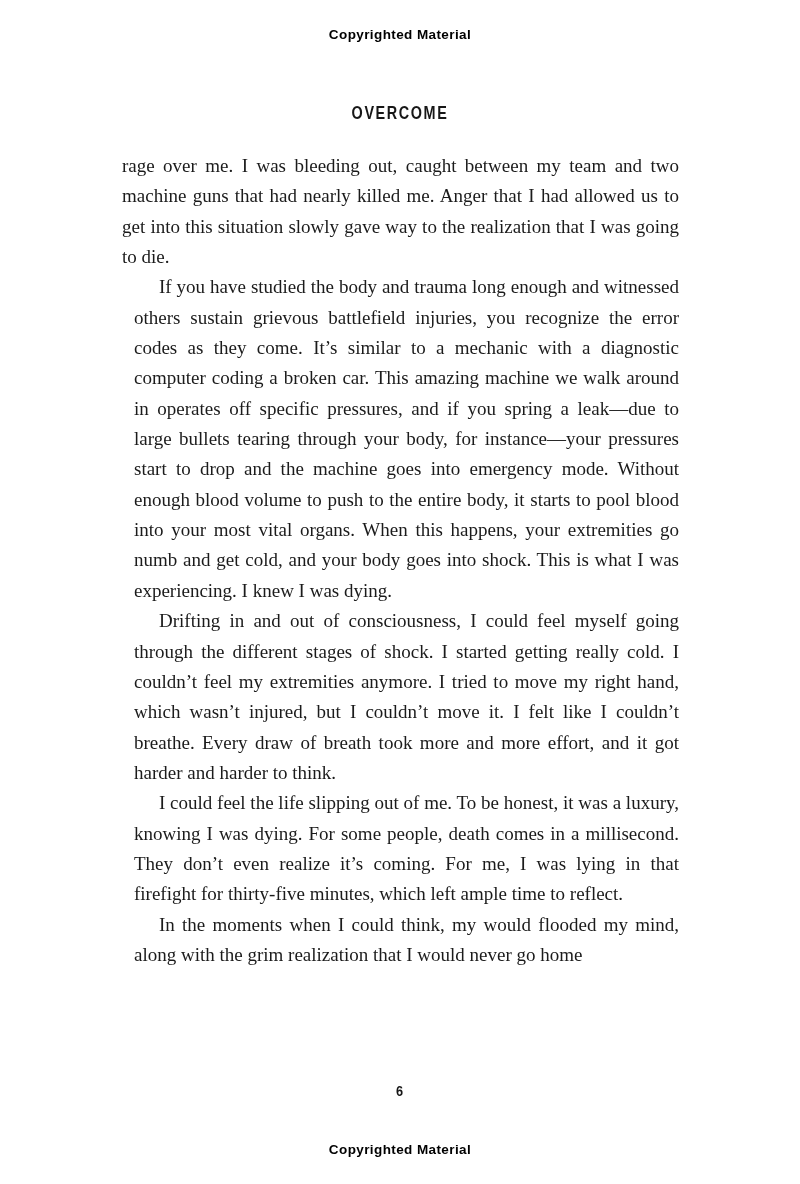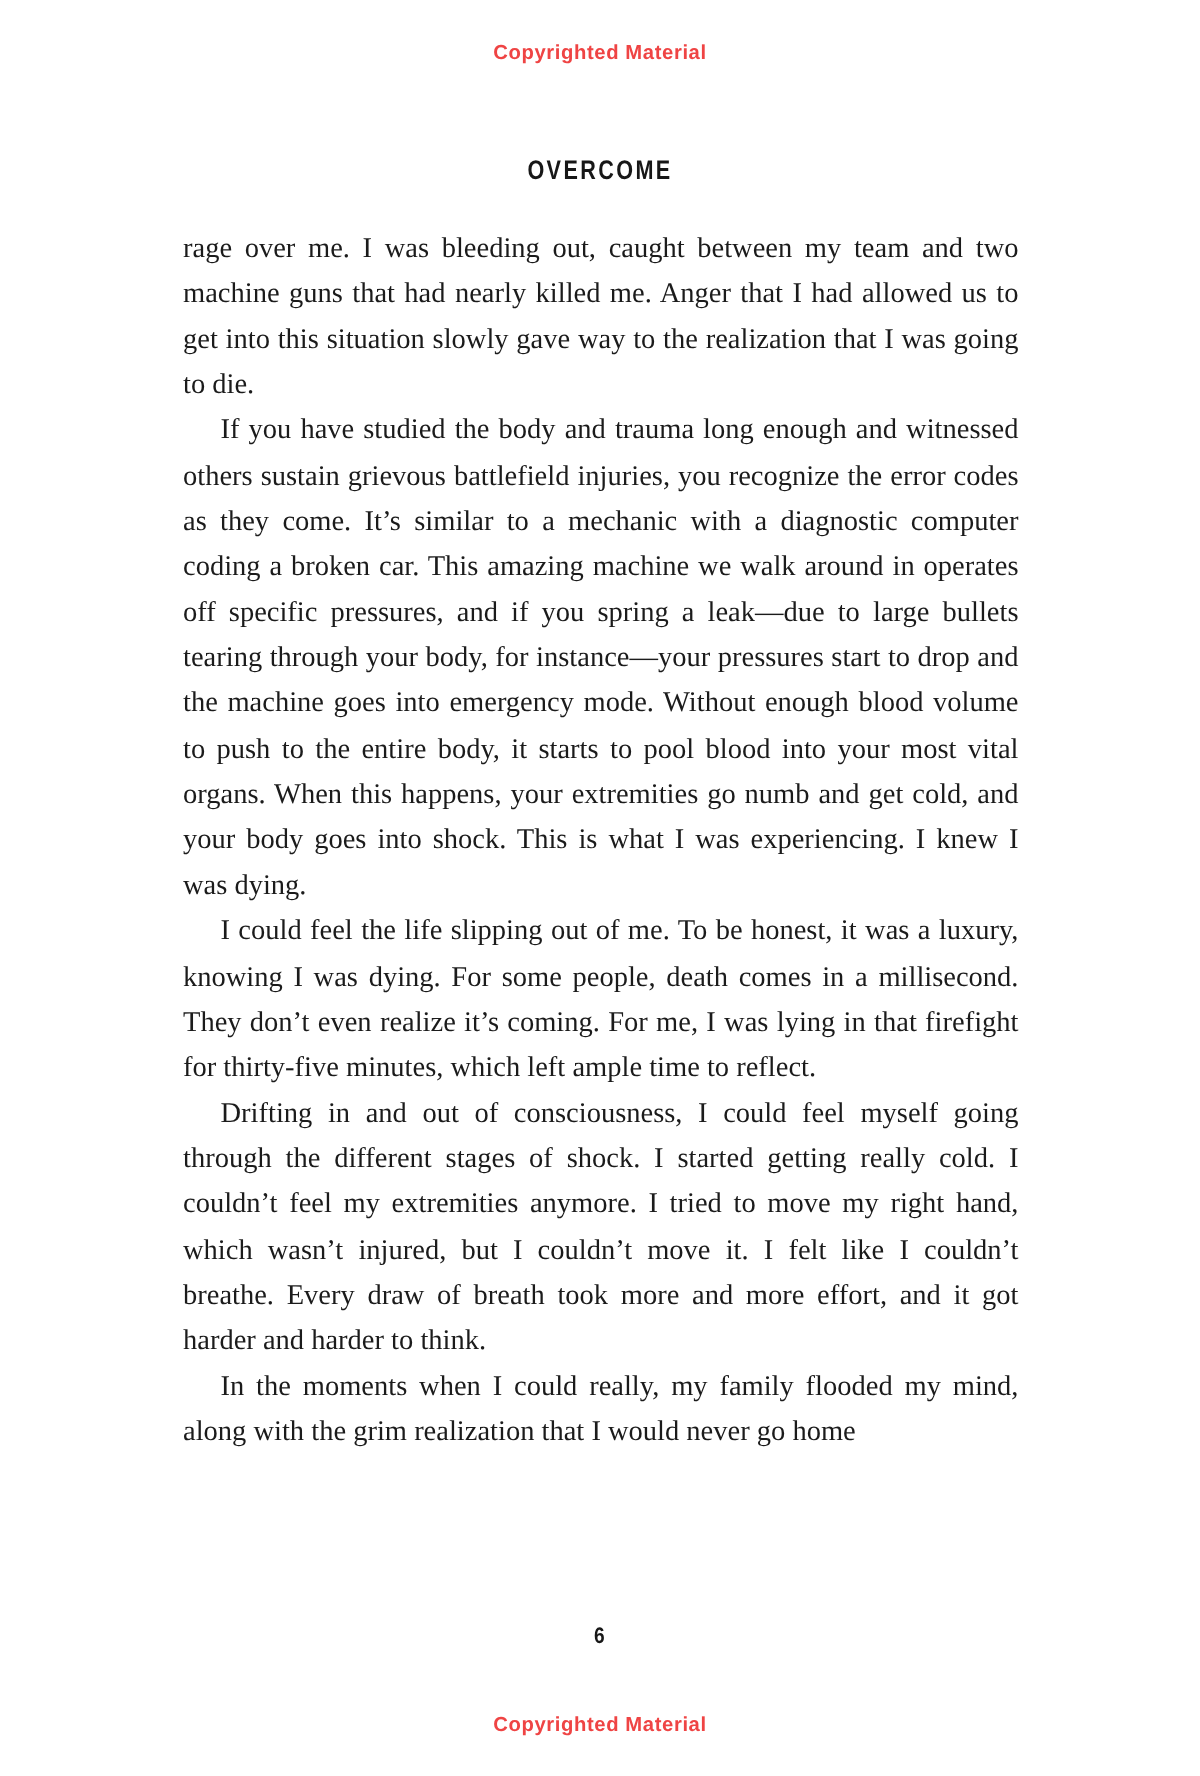--- a/index.html
+++ b/index.html
@@ -16,21 +16,21 @@
     font-family: "Liberation Serif", serif;
   }
   .notice {
     position: absolute;
     left: 0;
     width: 100%;
     text-align: center;
     font-family: "Liberation Sans", sans-serif;
     font-size: 13.5px;
     font-weight: bold;
-    color: #ef4444;
+    color: #000000;
     letter-spacing: 0.4px;
   }
   .notice-top { top: 27px; }
   .notice-bottom { top: 1142px; }
   .chapter-header {
     position: absolute;
     top: 103px;
     left: 0;
     width: 100%;
     text-align: center;
@@ -50,20 +50,21 @@
     line-height: 30.35px;
     color: #1b1b1b;
     text-align: justify;
   }
   .text-block p {
     margin: 0;
     padding: 0;
   }
   .text-block p.indent {
     text-indent: 25px;
+    margin-left: 12px;
   }
   .page-number {
     position: absolute;
     top: 1082px;
     left: 0;
     width: 100%;
     text-align: center;
     font-family: "Liberation Sans", sans-serif;
     font-weight: 800;
     font-size: 15px;
@@ -77,22 +78,22 @@
 
 <div class="book-page">
 
   <div class="notice notice-top">Copyrighted Material</div>
 
   <div class="chapter-header">OVERCOME</div>
 
   <div class="text-block">
     <p>rage over me. I was bleeding out, caught between my team and two machine guns that had nearly killed me. Anger that I had allowed us to get into this situation slowly gave way to the realization that I was going to die.</p>
     <p class="indent">If you have studied the body and trauma long enough and witnessed others sustain grievous battlefield injuries, you recognize the error codes as they come. It’s similar to a mechanic with a diagnostic computer coding a broken car. This amazing machine we walk around in operates off specific pressures, and if you spring a leak—due to large bullets tearing through your body, for instance—your pressures start to drop and the machine goes into emergency mode. Without enough blood volume to push to the entire body, it starts to pool blood into your most vital organs. When this happens, your extremities go numb and get cold, and your body goes into shock. This is what I was experiencing. I knew I was dying.</p>
+    <p class="indent">Drifting in and out of consciousness, I could feel myself going through the different stages of shock. I started getting really cold. I couldn’t feel my extremities anymore. I tried to move my right hand, which wasn’t injured, but I couldn’t move it. I felt like I couldn’t breathe. Every draw of breath took more and more effort, and it got harder and harder to think.</p>
     <p class="indent">I could feel the life slipping out of me. To be honest, it was a luxury, knowing I was dying. For some people, death comes in a millisecond. They don’t even realize it’s coming. For me, I was lying in that firefight for thirty-five minutes, which left ample time to reflect.</p>
-    <p class="indent">Drifting in and out of consciousness, I could feel myself going through the different stages of shock. I started getting really cold. I couldn’t feel my extremities anymore. I tried to move my right hand, which wasn’t injured, but I couldn’t move it. I felt like I couldn’t breathe. Every draw of breath took more and more effort, and it got harder and harder to think.</p>
-    <p class="indent">In the moments when I could really, my family flooded my mind, along with the grim realization that I would never go home</p>
+    <p class="indent">In the moments when I could think, my would flooded my mind, along with the grim realization that I would never go home</p>
   </div>
 
   <div class="page-number">6</div>
 
   <div class="notice notice-bottom">Copyrighted Material</div>
 
 </div>
 
 </body></html>

